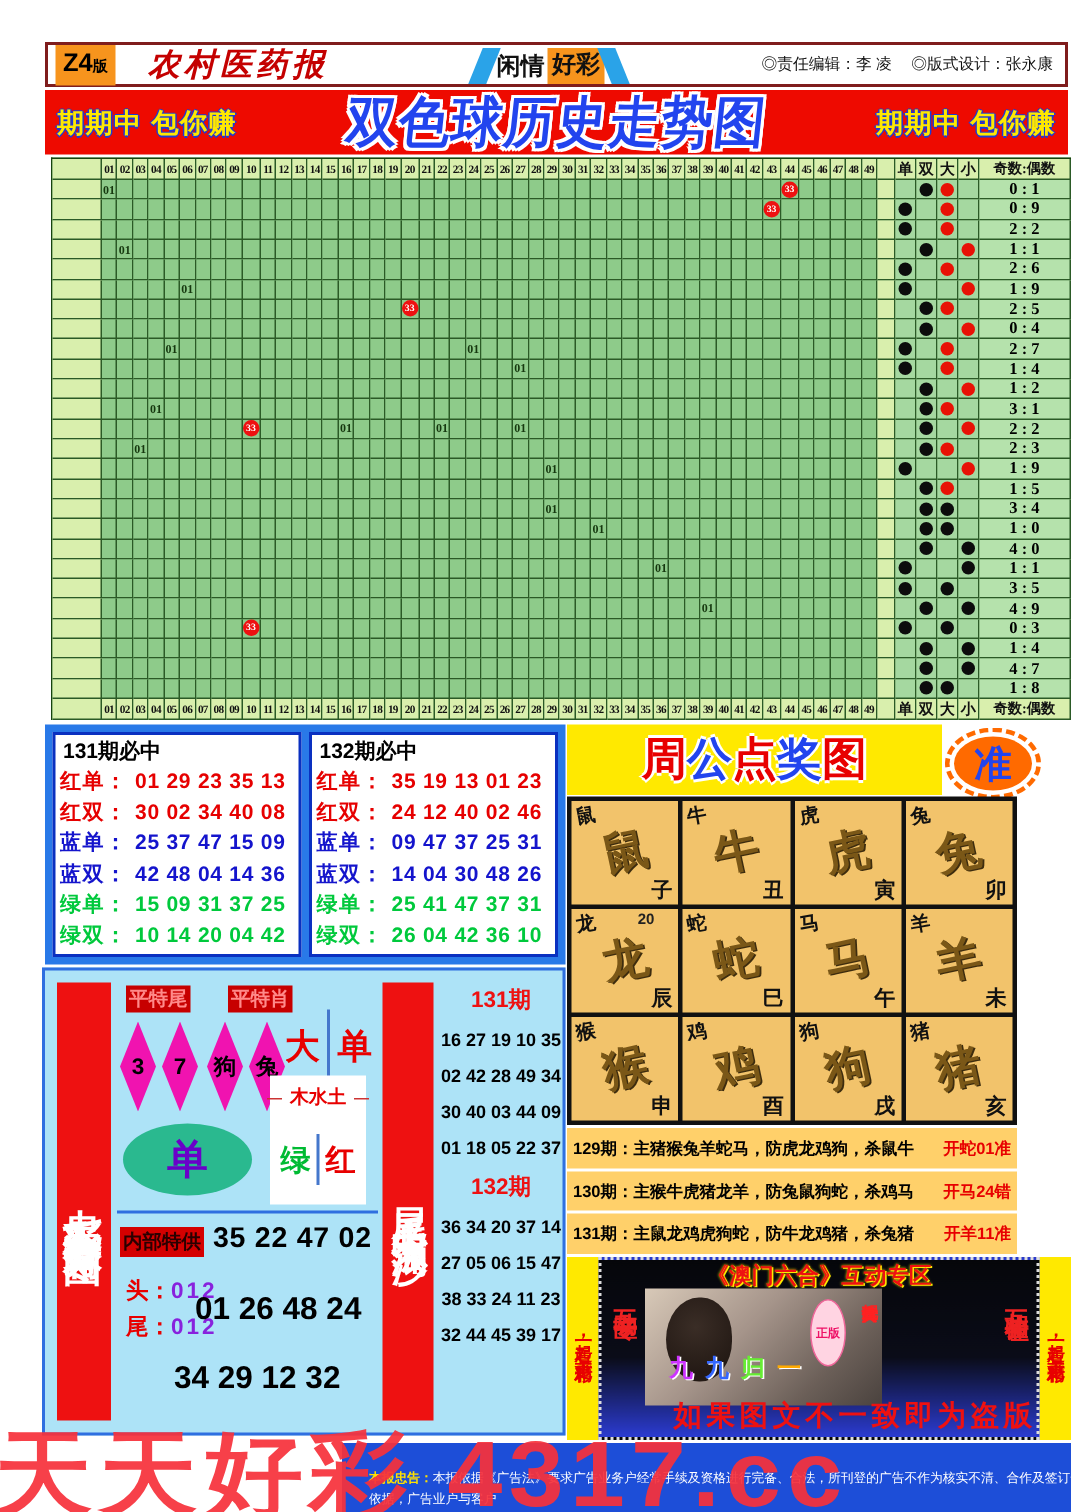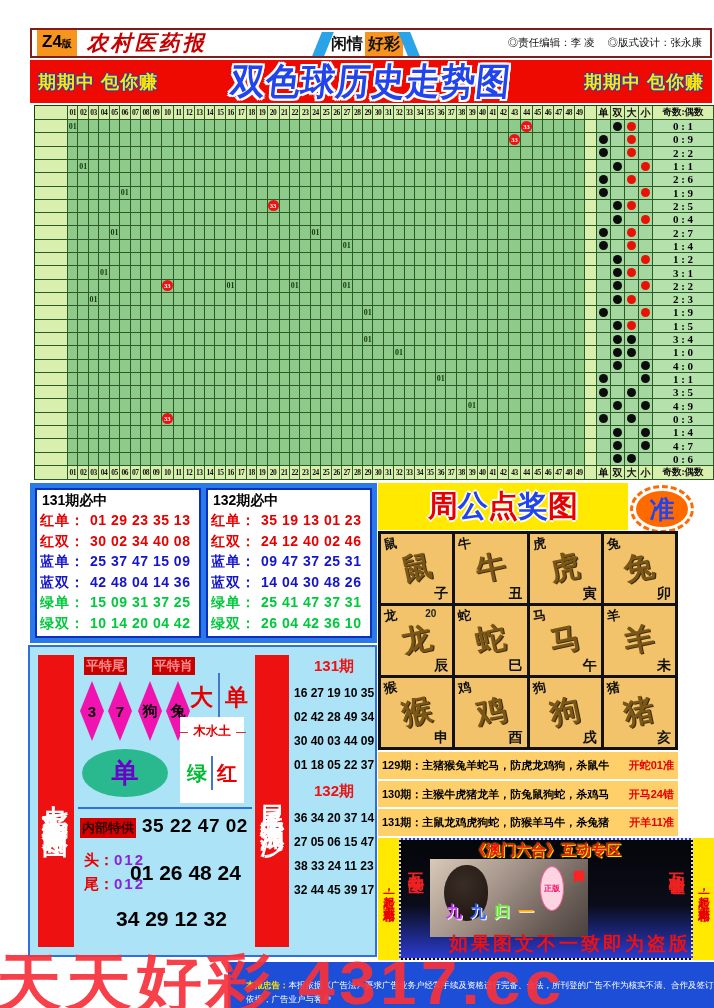--- a/index.html
+++ b/index.html
@@ -5,21 +5,21 @@
   html,body{margin:0;padding:0;}
   body{width:714px;height:1008px;position:relative;background:#ffffff;overflow:hidden;
        font-family:"Liberation Sans",sans-serif;}
   
   .masthead{position:absolute;left:30px;top:28px;width:682px;height:30px;background:#fff;
     border:2px solid #7f1d1d;box-sizing:border-box;display:flex;align-items:center;}
   .edition{background:#f7941d;color:#000;font-weight:bold;padding:1px 5px;margin-left:5px;
     font-size:17px;line-height:22px;}
   .edition small{font-size:10px;font-weight:bold;}
   .paper-name{color:#c40000;font-family:"Liberation Serif",serif;font-weight:900;font-style:italic;
-    font-size:21px;letter-spacing:3px;margin-left:10px;white-space:nowrap;}
+    font-size:21px;letter-spacing:3px;margin-left:22px;white-space:nowrap;}
   .section-tab{position:absolute;left:285px;top:2px;height:24px;display:flex;align-items:center;}
   .ribbon{width:12px;height:24px;background:#2aa3e8;transform:skewX(-22deg);}
   .ribbon.r2{transform:skewX(22deg);}
   .tab-txt1{font-weight:900;font-size:16px;color:#111;padding:0 2px;}
   .tab-txt2{font-weight:900;font-size:16px;color:#111;background:#f7941d;padding:0 3px;line-height:24px;}
   .mast-credits{margin-left:auto;margin-right:8px;font-size:10.5px;color:#111;white-space:nowrap;}
   .mast-credits span{margin-left:10px;}
   
   .banner{position:absolute;left:30px;top:60px;width:682px;height:43px;background:#ee0a00;
     display:flex;align-items:center;justify-content:space-between;padding:0 8px;box-sizing:border-box;}
@@ -1802,21 +1802,21 @@
     <div class="gc g-num"></div>
     <div class="gc g-gap"></div>
     <div class="gc g-dot"></div>
     <div class="gc g-dot">
       <span class="dot black"></span>
     </div>
     <div class="gc g-dot">
       <span class="dot black"></span>
     </div>
     <div class="gc g-dot"></div>
-    <div class="gc g-ratio">0 : 6</div>
+    <div class="gc g-ratio">1 : 8</div>
     <div class="gc g-label"></div>
     <div class="gc g-head">01</div>
     <div class="gc g-head">02</div>
     <div class="gc g-head">03</div>
     <div class="gc g-head">04</div>
     <div class="gc g-head">05</div>
     <div class="gc g-head">06</div>
     <div class="gc g-head">07</div>
     <div class="gc g-head">08</div>
     <div class="gc g-head">09</div>
@@ -2006,21 +2006,21 @@
       <span>主猪猴兔羊蛇马，防虎龙鸡狗，杀鼠牛</span>
       <span class="res">开蛇01准</span>
     </div>
     <div class="zg-row">
       <span>130期：</span>
       <span>主猴牛虎猪龙羊，防兔鼠狗蛇，杀鸡马</span>
       <span class="res">开马24错</span>
     </div>
     <div class="zg-row">
       <span>131期：</span>
-      <span>主鼠龙鸡虎狗蛇，防猴羊马牛，杀兔猪</span>
+      <span>主鼠龙鸡虎狗蛇，防牛龙鸡猪，杀兔猪</span>
       <span class="res">开羊11准</span>
     </div>
   </div>
 
 <div class="qxc">
   <div class="vbar left">七星彩合数分布图</div>
   <div class="qxc-mid">
     <div class="ptag" style="left:6px;">平特尾</div>
     <div class="ptag" style="left:74px;">平特肖</div>
     <div class="diamond" style="left:2px;">3</div>

